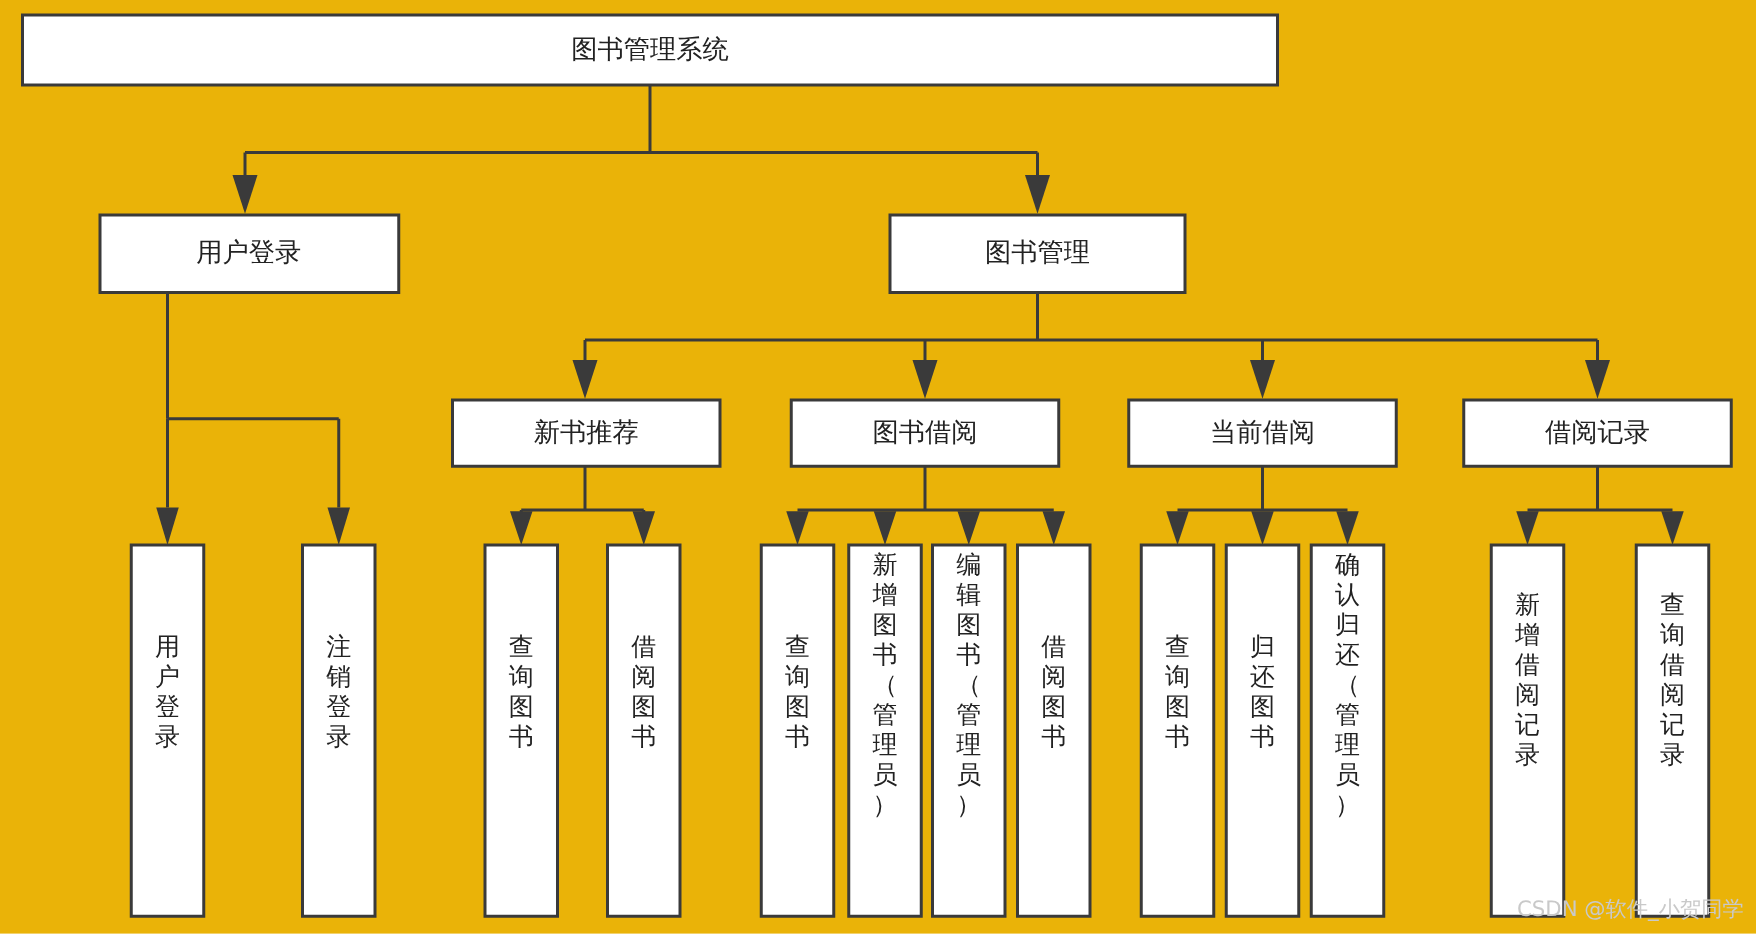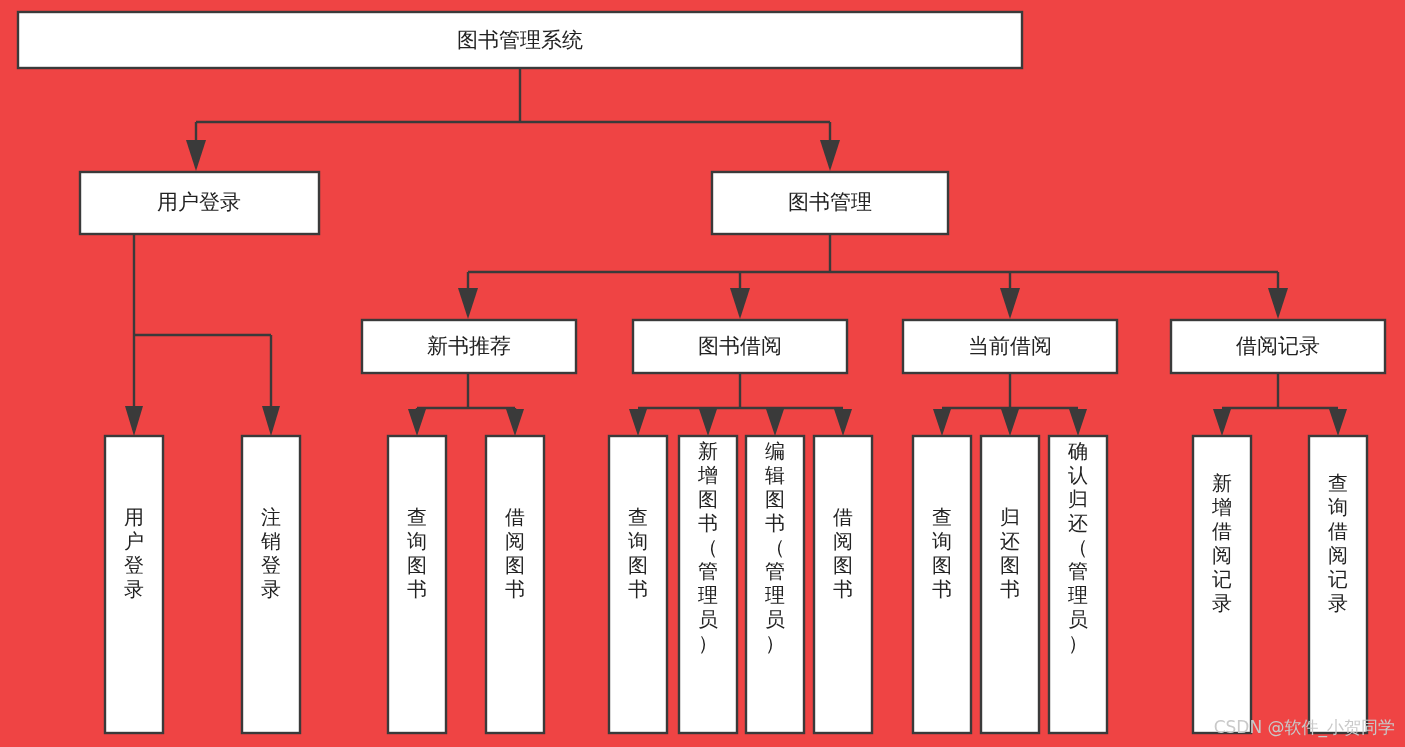--- a/index.html
+++ b/index.html
@@ -11,21 +11,21 @@
   body {
     font-family: "DejaVu Sans", "Liberation Sans", sans-serif;
     width: 1405px;
     height: 747px;
     overflow: hidden;
   }
   #diagram-root {
     position: relative;
     width: 1405px;
     height: 747px;
-    background: #ef4444;
+    background: #eab308;
   }
   svg#chart-svg {
     display: block;
     width: 1405px;
     height: 747px;
   }
   .box-rect {
     fill: #ffffff;
     stroke: #3a3a3a;
     stroke-width: 2.4;

